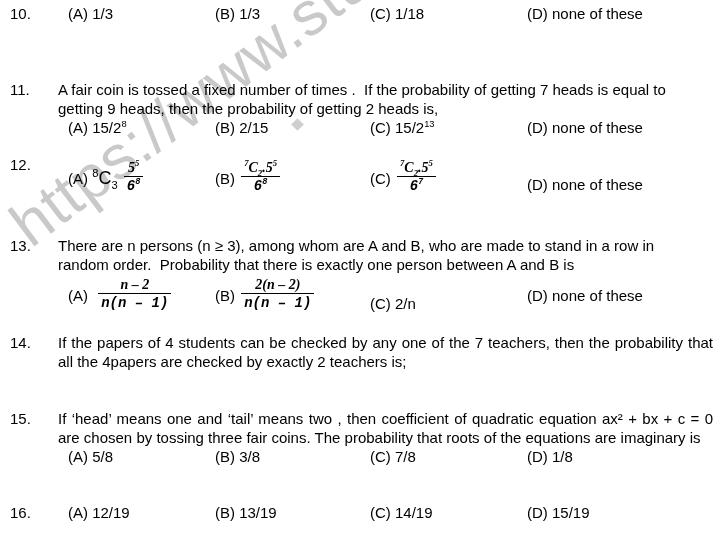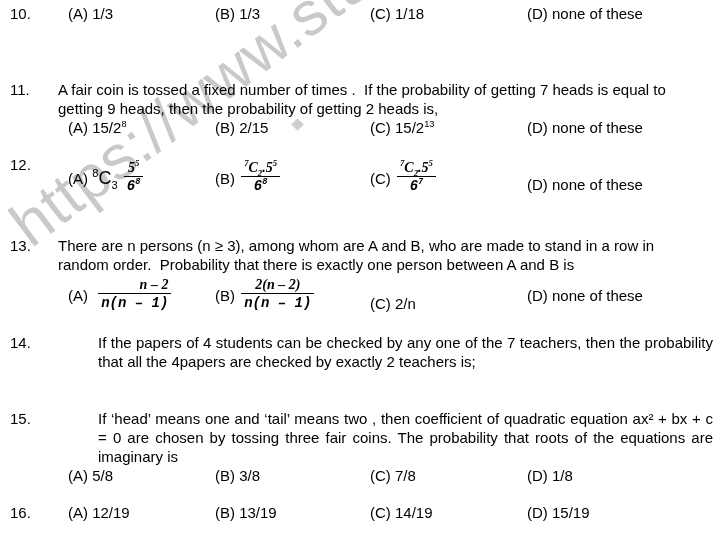--- a/index.html
+++ b/index.html
@@ -74,21 +74,20 @@
   }
   .qtext {
     font-size: 15px;
     line-height: 19px;
     white-space: pre-wrap;
   }
   .qtext.justify {
     text-align: justify;
     text-align-last: left;
     white-space: normal;
-    margin-left: 40px;
   }
 
   
   .opts {
     position: relative;
     height: 20px;
   }
   .opts.tall {
     height: 46px;
   }
@@ -258,21 +257,21 @@
   </div>
 
   <div class="q" style="top:236px;">
     <div class="qnum">13.</div>
     <div class="qbody">
       <div class="qtext">There are n persons (n ≥ 3), among whom are A and B, who are made to stand in a row in
 random order.  Probability that there is exactly one person between A and B is</div>
       <div class="opts tall" style="margin-top:4px;">
         <div class="opt c0">
           <span class="label opt-inline">(A)</span>
-          <span class="frac" style="margin-left:6px;text-align:right;">
+          <span class="frac" style="margin-left:6px;">
             <span class="num">n – 2</span>
             <span class="den">n(n – 1)</span>
           </span>
         </div>
         <div class="opt c1">
           <span class="label opt-inline">(B)</span>
           <span class="frac">
             <span class="num">2(n – 2)</span>
             <span class="den">n(n – 1)</span>
           </span>

